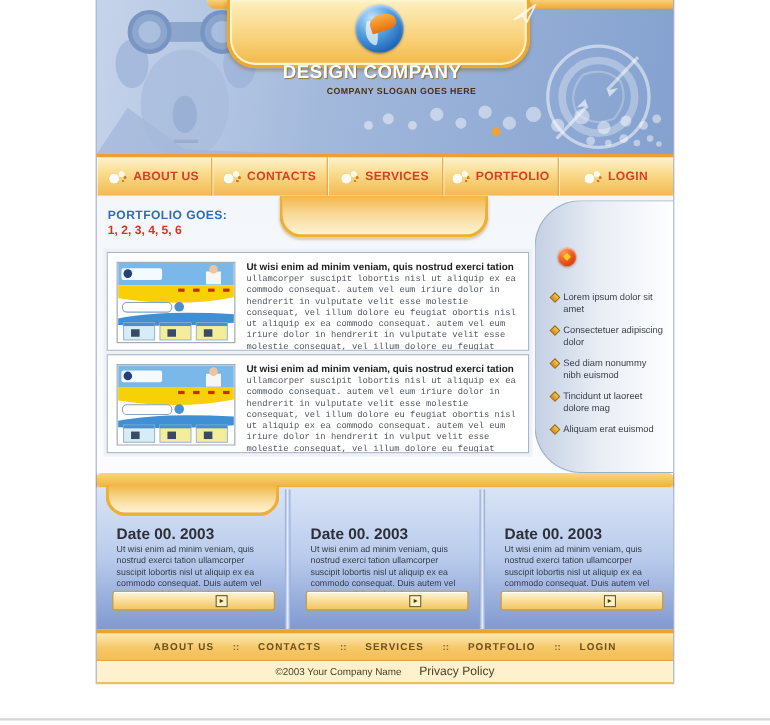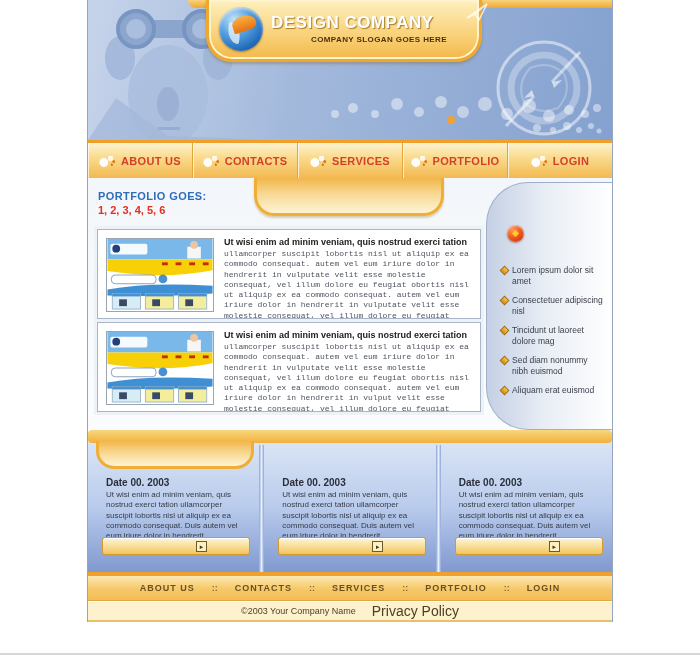--- a/index.html
+++ b/index.html
@@ -16,21 +16,21 @@
                background:linear-gradient(#f7d27c,#f0a830); border-bottom-left-radius:10px; }
   .hdr-photo { position:absolute; left:0; top:0; opacity:.9; }
   .hdr-dots  { position:absolute; left:235px; bottom:4px; }
   .hdr-circles { position:absolute; right:2px; top:38px; }
 
   .banner { position:absolute; left:118px; top:0; width:276px; height:62px;
             background:linear-gradient(#fdf0c0 0%,#f9d178 60%,#f3b84a 100%);
             border:3px solid #efa82e; border-top:none;
             border-radius:0 0 26px 26px;
             box-shadow:0 2px 3px rgba(120,90,20,.35), inset 0 0 0 2px #fdf3cf;
-            display:flex; align-items:center; padding:4px 8px 6px 10px; gap:8px; }
+            display:flex; align-items:center; padding:4px 8px 6px 10px; gap:8px;flex-direction:column; }
   .logo { position:relative; width:44px; height:44px; border-radius:50%; flex:0 0 44px;
           background:radial-gradient(circle at 34% 28%, #c2e2fa 0%, #56a0e0 38%, #1a62b4 78%, #0d4a94 100%);
           box-shadow:0 1px 2px rgba(90,60,0,.5), inset 0 2px 3px rgba(255,255,255,.6); }
   .logo .swirl { position:absolute; left:13px; top:9px; width:24px; height:15px;
                  background:linear-gradient(#f9b045,#e8720e);
                  border-radius:80% 90% 60% 10%; transform:rotate(-18deg); }
   .logo .swirl2 { position:absolute; left:8px; top:16px; width:14px; height:20px;
                   background:rgba(235,245,255,.75); border-radius:10% 90% 10% 90%;
                   transform:rotate(14deg); }
   .banner-text { display:flex; flex-direction:column; }
@@ -100,42 +100,42 @@
               background:linear-gradient(#f8d77e,#f2b03c); border-radius:4px;
               box-shadow:0 1px 1px rgba(150,100,20,.4); }
   .news-tab { position:absolute; left:8px; top:441px; width:158px; height:28px;
               background:linear-gradient(#f2b64a 0%,#f9dc9c 55%,#fdf3d4 100%);
               border:3px solid #efae36; border-top:none; border-radius:0 0 18px 18px; }
   .news { position:absolute; left:0; top:443px; width:524px; height:129px;
           background:linear-gradient(#d9e4f5 0%,#b9cbec 50%,#8099cf 100%); display:flex; }
   .news-col { flex:1; position:relative; padding:34px 16px 0 18px; }
   .news-divider { width:5px; margin-top:2px;
                   background:linear-gradient(90deg,#8ba4d8,#e8eefa 50%,#8ba4d8); }
-  .news-date { font-size:10px; font-weight:bold; color:#2a2f3a; margin-bottom:2px; }
+  .news-date { font-size:14px; font-weight:bold; color:#2a2f3a; margin-bottom:2px; }
   .news-body { font-size:8px; line-height:10.3px; color:#353b47; }
   .news-btn { position:absolute; left:14px; top:94px; width:148px; height:18px;
               background:linear-gradient(#fdf6d8,#f3c55e); border:1px solid #d29a2c;
               border-radius:3px; box-shadow:inset 0 1px 0 #fff; cursor:pointer; }
   .news-btn .go { position:absolute; right:42px; top:3px; width:11px; height:11px;
                   border:1px solid #6b5a2a; background:#fdf0c4; font-size:7px; line-height:10px;
                   text-align:center; color:#4a3a10; }
 
   
   .footer-line { position:absolute; left:0; top:572px; width:524px; height:4px; background:#efa12c; }
   .footer-nav { position:absolute; left:0; top:576px; width:524px; height:25px;
                 background:linear-gradient(#fce9b2 0%,#f6c868 55%,#f3bd55 100%);
                 border-bottom:1px solid #e0a840;
                 display:flex; align-items:center; justify-content:center; gap:17px; }
   .f-item { font-size:9px; font-weight:bold; color:#6b4f1e; letter-spacing:1px; cursor:pointer; }
   .f-sep  { font-size:9px; font-weight:bold; color:#8a6a30; }
   .footer-copy { position:absolute; left:0; top:602px; width:524px; height:20px;
                  background:#fdf2cd; border-bottom:2px solid #e8c068;
                  display:flex; align-items:center; justify-content:center; gap:16px; }
   .c-text { font-size:9px; color:#4a3f22; }
-  .c-link { font-size:14px; color:#4a3f22; cursor:pointer; }
+  .c-link { font-size:11px; color:#4a3f22; cursor:pointer; }
 
   .window-edge { position:absolute; left:0; top:653px; width:700px; height:2px; background:#d6d6d6; }
 </style>
 </head>
 <body>
 
 <div class="stage">
   <div class="site">
 
     <div class="header">
@@ -303,23 +303,23 @@
         <div class="pf-text">
           <div class="pf-title">Ut wisi enim ad minim veniam, quis nostrud exerci tation</div>
           <div class="pf-body">ullamcorper suscipit lobortis nisl ut aliquip ex ea commodo consequat. autem vel eum iriure dolor in hendrerit in vulputate velit esse molestie consequat, vel illum dolore eu feugiat obortis nisl ut aliquip ex ea commodo consequat. autem vel eum iriure dolor in hendrerit in vulput velit esse molestie consequat, vel illum dolore eu feugiat obortis nisl ut aliquip ex ea commodo consequat. autem vel eum iriure dolor in ulp velit esse molestie consequat, vel illum dolore.</div>
         </div>
       </div>
 
       <div class="side-panel">
         <div class="side-btn"></div>
         <ul class="side-list">
           <li>Lorem ipsum dolor sit amet</li>
-          <li>Consectetuer adipiscing nisl</li>
+          <li>Consectetuer adipiscing dolor</li>
+          <li>Sed diam nonummy nibh euismod</li>
           <li>Tincidunt ut laoreet dolore mag</li>
-          <li>Sed diam nonummy nibh euismod</li>
           <li>Aliquam erat euismod</li>
         </ul>
       </div>
     </div>
 
     <div class="news-bar"></div>
     <div class="news">
       <div class="news-col">
         <div class="news-date">Date 00. 2003</div>
         <div class="news-body">Ut wisi enim ad minim veniam, quis nostrud exerci tation ullamcorper suscipit lobortis nisl ut aliquip ex ea commodo consequat. Duis autem vel eum iriure dolor in hendrerit</div>

